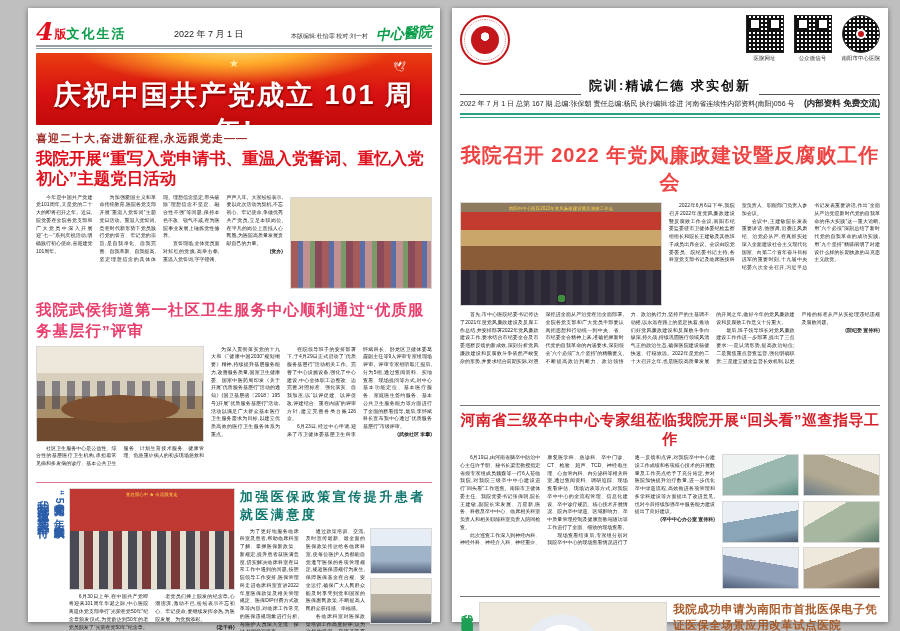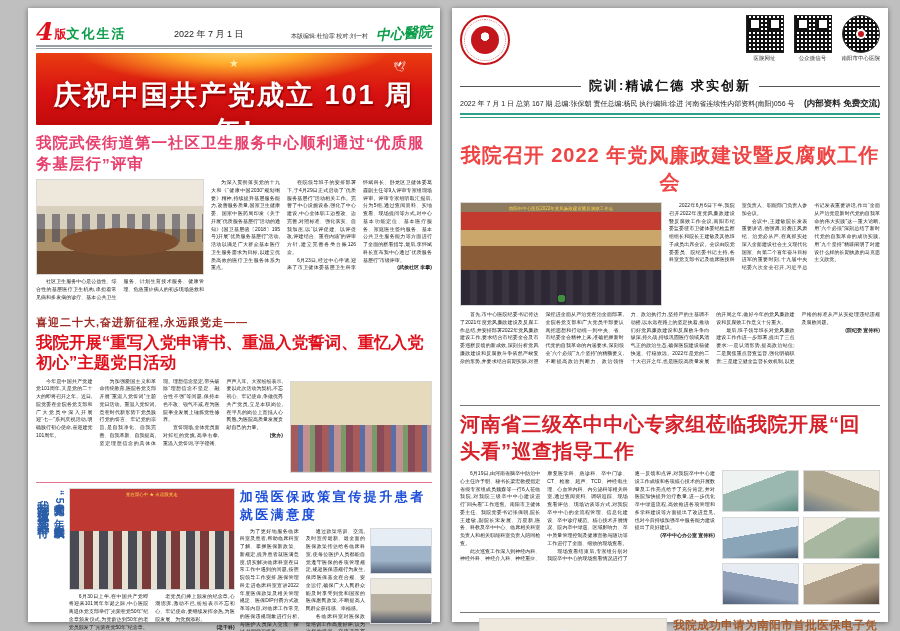--- a/index.html
+++ b/index.html
@@ -32,21 +32,21 @@
   .banner { height:72px; margin-top:4px; position:relative; overflow:hidden; border-radius:1px;
     background: radial-gradient(ellipse 65% 90% at 50% -10%, #ffe07a 0%, #ffab2a 28%, rgba(255,120,20,0) 62%),
                 linear-gradient(180deg,#e93d10 0%, #d81212 55%, #c20a0a 100%); }
   .banner-text { position:absolute; left:0; right:0; top:24px; text-align:center; color:#fff; font-weight:bold; font-size:27px; letter-spacing:2px; text-shadow:1px 1.5px 0 #990000, 0 0 4px rgba(153,0,0,.6); }
   .star { position:absolute; top:4px; left:50%; transform:translateX(-50%); color:#ffe9a0; font-size:11px; }
   .dove { position:absolute; right:26px; top:8px; color:#fff; font-size:10px; opacity:.9; }
 
   .kicker { margin-top:6px; font-size:11px; font-weight:bold; color:#9e2b25; letter-spacing:1px; }
   .h-red-big { margin-top:3px; font-size:16.5px; font-weight:bold; color:#e0101c; letter-spacing:0; line-height:1.2; }
   .h-pink { margin-top:8px; font-size:15.5px; font-weight:bold; color:#e8406e; letter-spacing:1px; }
-  .h-red-mid { font-size:13px; font-weight:bold; color:#1d4ed8; letter-spacing:2.5px; margin-bottom:4px; }
+  .h-red-mid { font-size:13px; font-weight:bold; color:#0f766e; letter-spacing:2.5px; margin-bottom:4px; }
   .h-brown { font-size:11.5px; font-weight:bold; color:#a85a28; letter-spacing:.5px; margin-bottom:4px; line-height:1.35; }
 
   .art1-flex { display:flex; gap:7px; margin-top:5px; }
   .art1-text { flex:1; height:98px; }
   .photo { position:relative; overflow:hidden; border:1px solid #d8d8d8; }
   .photo-oath { width:142px; height:92px; margin-top:3px;
     background: repeating-linear-gradient(90deg,#a65b5b 0 7px,#5b6ea6 7px 12px,#c29090 12px 19px,#7a9a6a 19px 24px,#8a4a5a 24px 31px) 0 100%/100% 52% no-repeat,
                 linear-gradient(180deg,#e6dabc 0 48%,#cbbd9a 100%); }
 
   .art2-flex { display:flex; gap:7px; margin-top:4px; }
@@ -90,38 +90,38 @@
   .qr-row { display:flex; gap:10px; margin-top:2px; }
   .qr-item { text-align:center; }
   .qr { width:38px; height:38px; position:relative; border:1px solid #222;
     background: repeating-linear-gradient(0deg,#111 0 2px,rgba(0,0,0,0) 2px 4px), repeating-linear-gradient(90deg,#111 0 2px,#fff 2px 4px); }
   .qr::before { content:""; position:absolute; top:2px; left:2px; width:8px; height:8px; border:2px solid #111; background:#fff; }
   .qr::after { content:""; position:absolute; top:2px; right:2px; width:8px; height:8px; border:2px solid #111; background:#fff; }
   .qr-round { border-radius:50%; border:1.5px solid #333; }
   .qr-round::before, .qr-round::after { display:none; }
   .qr-dot { position:absolute; inset:13px; border-radius:50%; background:#c4171c; border:2px solid #fff; }
   .qr-label { font-size:5.5px; color:#333; margin-top:2px; }
-  .motto-row { display:flex; align-items:center; gap:8px; margin-top:2px; }
+  .motto-row { display:flex; align-items:flex-end; gap:8px; margin-top:2px; }
   .motto-row .line { flex:1; height:0; border-top:1.5px solid #555; }
   .motto { font-size:13px; font-weight:bold; color:#111; letter-spacing:2px; white-space:nowrap; }
   .masthead { display:flex; align-items:center; gap:6px; margin-top:3px; font-size:7px; color:#222; white-space:nowrap;justify-content:space-between; }
   .masthead-tag { font-size:8.5px; font-weight:bold; }
   .rule-teal { border-top:2px solid #2aa188; border-bottom:1px solid #2aa188; height:5px; margin-top:3px; }
 
   .h-main { margin-top:24px; text-align:center; font-size:20px; font-weight:bold; color:#ef4444; letter-spacing:1px; }
   .r1-top { display:flex; gap:7px; margin-top:6px; }
   .photo-conference { width:202px; height:104px;
     background: repeating-linear-gradient(90deg, rgba(40,35,50,.7) 0 9px, rgba(0,0,0,0) 9px 16px) 0 100%/100% 34% no-repeat,
                 linear-gradient(180deg,#8d7a5f 0 9%,#c23b2e 9% 26%,#caa66a 26% 42%,#8a5c38 42% 66%,#3a3340 66%); }
   .plant { position:absolute; bottom:2px; left:48%; width:9px; height:9px; background:radial-gradient(circle,#3f8f3f 0 60%,rgba(0,0,0,0) 62%); }
   .r1-toptext { flex:1; height:104px; }
   .r1-lower { margin-top:5px; height:88px; }
   .sep-gray { border-top:1px solid #777; margin:6px 0 5px; }
 
-  .h-red2 { font-size:20px; font-weight:bold; color:#d6212b; letter-spacing:.5px; margin-bottom:5px; }
+  .h-red2 { font-size:15px; font-weight:bold; color:#d6212b; letter-spacing:.5px; margin-bottom:5px;text-align:center; }
   .r2-flex { display:flex; gap:7px; }
   .r2-text { flex:1; height:136px; }
   .photo-grid { width:158px; display:grid; grid-template-columns:1fr 1fr; gap:4px; }
   .pg { height:42px; border:1px solid #d8d8d8; }
   .pg1 { background:linear-gradient(160deg,#eef2f0 0 35%,#9ab8b0 35% 70%,#5a8a80 100%); }
   .pg2 { background:linear-gradient(200deg,#f0ece2 0 30%,#b0a890 30% 65%,#6a7a88 100%); }
   .pg3 { background:linear-gradient(170deg,#e8eef4 0 40%,#8aa4b8 40% 75%,#46586a 100%); }
   .pg4 { background:linear-gradient(150deg,#f2eee4 0 30%,#a8b8a0 30% 68%,#587a6a 100%); }
   .pg5 { background:linear-gradient(190deg,#e6ecf2 0 38%,#90a0b8 38% 70%,#50607a 100%); }
   .pg6 { background:linear-gradient(160deg,#efe9dc 0 32%,#b0a08a 32% 66%,#5a4a3e 100%); }
@@ -152,51 +152,51 @@
   </div>
   <div class="rule-double"></div>
 
   <div class="banner">
     <span class="star">★</span>
     <span class="dove">🕊</span>
     <div class="banner-text">庆祝中国共产党成立 101 周年!</div>
   </div>
 
   <div>
-    <div class="h-pink">我院武侯街道第一社区卫生服务中心顺利通过“优质服务基层行”评审</div>
-    <div class="art2-flex">
-      <div class="art2-left">
-        <div class="photo photo-meeting"></div>
-        <div class="body-text cols2">
-          <p>社区卫生服务中心是公益性、综合性的基层医疗卫生机构,承担着常见病和多发病的诊疗、基本公共卫生服务、计划生育技术服务、健康管理、危急重症病人的初步现场急救和转诊等功能任务,是城乡医疗卫生服务体系的基础。</p>
-        </div>
-      </div>
-      <div class="body-text cols3 art2-right">
-        <p>为深入贯彻落实党的十九大和《“健康中国2030”规划纲要》精神,持续提升基层服务能力,改善服务质量,国家卫生健康委、国家中医药局印发《关于开展“优质服务基层行”活动的通知》(国卫基层函〔2018〕195号)开展“优质服务基层行”活动,活动以满足广大群众基本医疗卫生服务需求为目标,以建立优质高效的医疗卫生服务体系为重点。</p>
-        <p>在院领导班子的安排部署下,于4月29日正式启动了“优质服务基层行”活动相关工作。完善了中心设施设备,强化了中心建设,中心全体职工边整改、边完善,对照标准、强化落实、自我加压,以“以评促建、以评促改,评建结合、重在内涵”的评审方针,建立完善各类台账126盒。</p>
-        <p>6月23日,经过中心申请,迎来了市卫健体委基层卫生科李怀斌科长、卧龙区卫健体委葛霞副主任等9人评审专家组现场评审。评审专家组听取汇报后,分为5组,通过查阅资料、实地查看、现场提问等方式,对中心基本功能定位、基本医疗服务、家庭医生签约服务、基本公共卫生服务能力等方面进行了全面的察看指导,最后,李怀斌科长宣布我中心通过“优质服务基层行”市级评审。</p>
-        <p class="byline">(武侯社区  李攀)</p>
-      </div>
-    </div>
-  </div>
-
-  <div>
     <div class="kicker">喜迎二十大,奋进新征程,永远跟党走——</div>
     <div class="h-red-big">我院开展“重写入党申请书、重温入党誓词、重忆入党初心”主题党日活动</div>
     <div class="art1-flex">
       <div class="body-text cols4 art1-text">
         <p>今年是中国共产党建党101周年,又是党的二十大的即将召开之年。近日,院党委在全院各党支部和广大党员中深入开展迎“七一”系列庆祝活动,明确践行初心使命,喜迎建党101周年。</p>
         <p>为加强爱国主义和革命传统教育,医院各党支部开展“重温入党誓词”主题党日活动。重温入党誓词,意在时代新形势下党员践行党的誓言、牢记党的宗旨,是自我净化、自我完善、自我革新、自我提高,坚定理想信念的具体体现。理想信念坚定,带头破除“理想信念不坚定、融合性不强”等问题,保持本色不改、锐气不减,在为医院事业发展上锤炼党性修养。</p>
         <p>宣誓现场,全体党员面对鲜红的党旗,高举右拳,重温入党誓词,字字铿锵、声声入耳。大家纷纷表示,要以此次活动为契机,不忘初心、牢记使命,争做优秀共产党员,立足本职岗位,在平凡的岗位上直抵人心民胞,为医院高质量发展贡献自己的力量。</p>
         <p class="byline">(党办)</p>
       </div>
       <div class="photo photo-oath"></div>
     </div>
   </div>
 
+  <div>
+    <div class="h-pink">我院武侯街道第一社区卫生服务中心顺利通过“优质服务基层行”评审</div>
+    <div class="art2-flex">
+      <div class="art2-left">
+        <div class="photo photo-meeting"></div>
+        <div class="body-text cols2">
+          <p>社区卫生服务中心是公益性、综合性的基层医疗卫生机构,承担着常见病和多发病的诊疗、基本公共卫生服务、计划生育技术服务、健康管理、危急重症病人的初步现场急救和转诊等功能任务,是城乡医疗卫生服务体系的基础。</p>
+        </div>
+      </div>
+      <div class="body-text cols3 art2-right">
+        <p>为深入贯彻落实党的十九大和《“健康中国2030”规划纲要》精神,持续提升基层服务能力,改善服务质量,国家卫生健康委、国家中医药局印发《关于开展“优质服务基层行”活动的通知》(国卫基层函〔2018〕195号)开展“优质服务基层行”活动,活动以满足广大群众基本医疗卫生服务需求为目标,以建立优质高效的医疗卫生服务体系为重点。</p>
+        <p>在院领导班子的安排部署下,于4月29日正式启动了“优质服务基层行”活动相关工作。完善了中心设施设备,强化了中心建设,中心全体职工边整改、边完善,对照标准、强化落实、自我加压,以“以评促建、以评促改,评建结合、重在内涵”的评审方针,建立完善各类台账126盒。</p>
+        <p>6月23日,经过中心申请,迎来了市卫健体委基层卫生科李怀斌科长、卧龙区卫健体委葛霞副主任等9人评审专家组现场评审。评审专家组听取汇报后,分为5组,通过查阅资料、实地查看、现场提问等方式,对中心基本功能定位、基本医疗服务、家庭医生签约服务、基本公共卫生服务能力等方面进行了全面的察看指导,最后,李怀斌科长宣布我中心通过“优质服务基层行”市级评审。</p>
+        <p class="byline">(武侯社区  李攀)</p>
+      </div>
+    </div>
+  </div>
+
   <div class="sep-pink"></div>
 
   <div class="bottom-flex">
     <div style="display:flex; gap:4px;">
       <div class="vhead vblue v1">我院离退休党支部举行</div>
       <div class="vhead vblue v2">“光荣在党50年”纪念章颁发仪式</div>
       <div class="bl-content">
         <div class="photo photo-award">
           <span class="ph-banner">党在我心中  ★  永远跟党走</span>
         </div>

